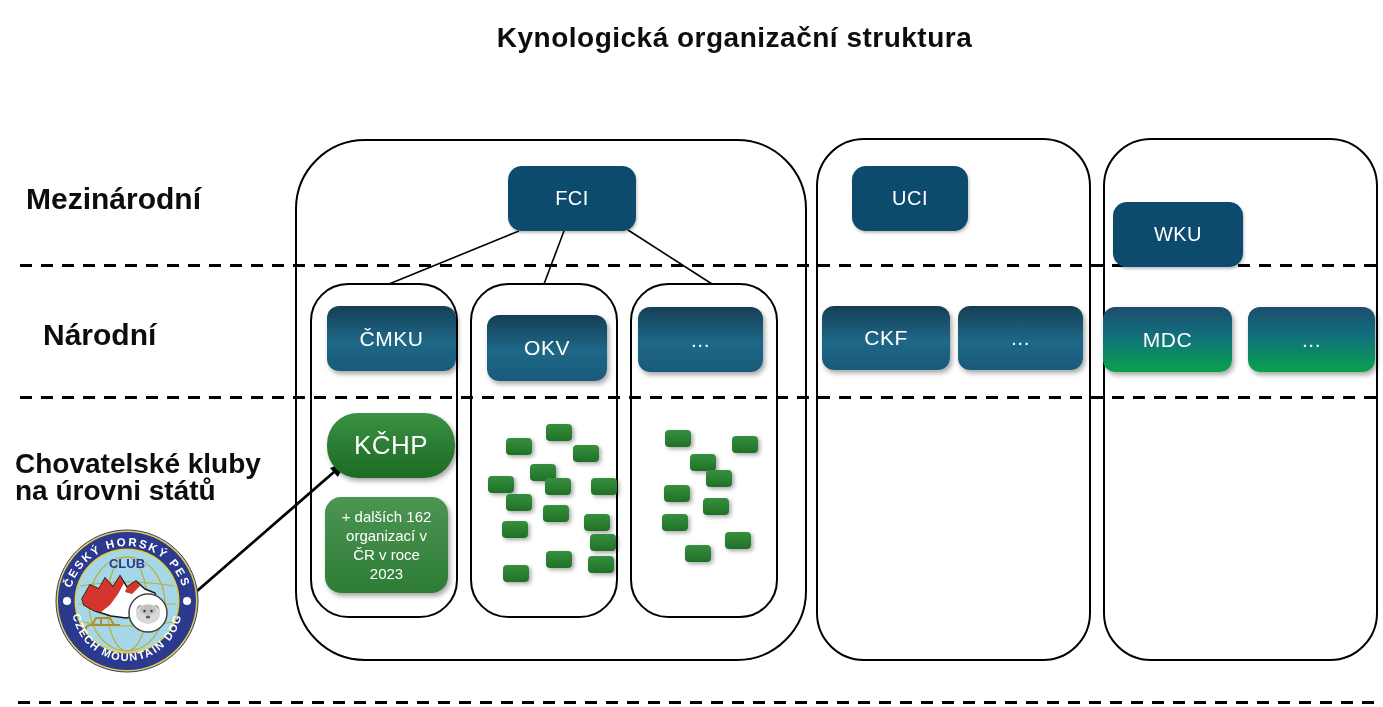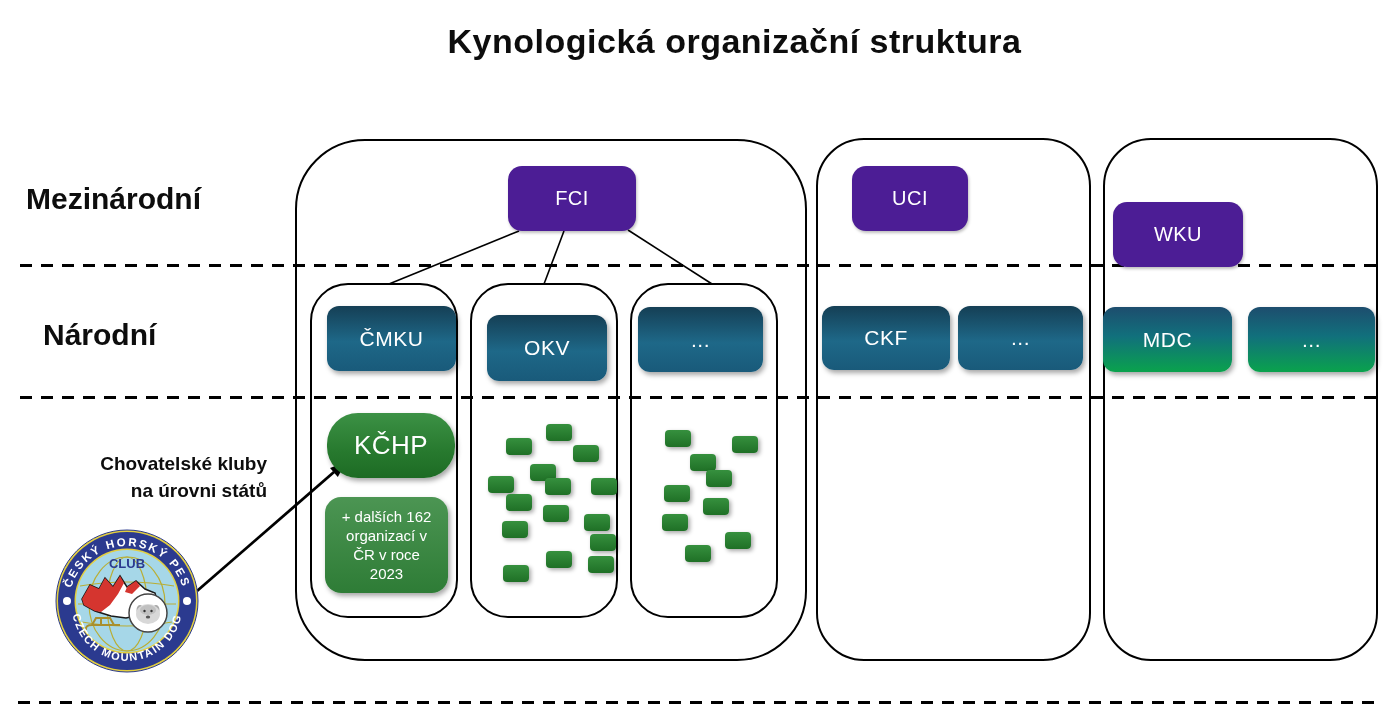--- a/index.html
+++ b/index.html
@@ -1,29 +1,29 @@
 <!DOCTYPE html>
 <html><head>
 <meta charset="utf-8">
 <style>
   html,body{margin:0;padding:0;background:#fff;}
   .canvas{position:relative;width:1383px;height:707px;background:#fff;overflow:hidden;
           font-family:"Liberation Sans",sans-serif;}
   .title{position:absolute;left:86px;top:22px;width:1297px;text-align:center;
-         font-size:34px;font-weight:700;color:#0d0d0d;letter-spacing:.5px;}
+         font-size:28px;font-weight:700;color:#0d0d0d;letter-spacing:.5px;}
   .rowlabel{position:absolute;font-weight:700;color:#0d0d0d;}
   .container{position:absolute;background:#fff;border:2.5px solid #000;box-sizing:border-box;}
   .subcontainer{position:absolute;background:#fff;border:2px solid #000;border-radius:38px;box-sizing:border-box;}
   .dashline{position:absolute;height:3px;
             background:repeating-linear-gradient(90deg,#000 0 12px,transparent 12px 21px);}
   .pill{position:absolute;display:flex;align-items:center;justify-content:center;
         color:#fff;border-radius:12px;box-shadow:2px 3px 5px rgba(0,0,0,.35);
         font-size:21px;letter-spacing:.5px;}
   .black-box{position:absolute;display:flex;align-items:center;justify-content:center;
-        background:#4c1d95;color:#fff;border-radius:14px;font-size:20px;
+        background:#0c4a6e;color:#fff;border-radius:14px;font-size:20px;
         box-shadow:1px 2px 3px rgba(0,0,0,.25);letter-spacing:.5px;}
   .blue{background:linear-gradient(180deg,#153f55 0%,#1e6888 55%,#195a7a 100%);text-align:right;}
   .bluegreen{background:linear-gradient(180deg,#1d4d6e 0%,#11707c 45%,#0aa24d 100%);}
   .green{background:linear-gradient(180deg,#3c9145 0%,#27792e 60%,#1d6b24 100%);border-radius:31px;}
   .note{position:absolute;display:flex;flex-direction:column;align-items:center;justify-content:center;
         background:linear-gradient(180deg,#4c9553 0%,#2e7c36 100%);color:#fff;border-radius:16px;
         font-size:15px;line-height:19px;text-align:center;box-shadow:2px 3px 5px rgba(0,0,0,.35);}
   .marker{position:absolute;width:26px;height:17px;border-radius:4px;
         background:linear-gradient(180deg,#36903e 0%,#1f7026 100%);
         box-shadow:2px 2px 4px rgba(0,0,0,.35);}
@@ -31,21 +31,21 @@
 </style>
 </head>
 <body>
 
 <div class="canvas">
 
   <div class="title">Kynologická organizační struktura</div>
 
   <div class="rowlabel" style="left:26px;top:182px;font-size:30px;">Mezinárodní</div>
   <div class="rowlabel" style="left:43px;top:318px;font-size:30px;">Národní</div>
-  <div class="rowlabel" style="left:15px;top:450px;width:252px;text-align:right;font-size:19px;line-height:27px;">
+  <div class="rowlabel" style="left:15px;top:450px;width:252px;text-align:left;font-size:28px;line-height:27px;">
     <span style="display:block">Chovatelské kluby</span>
     <span style="display:block">na úrovni států</span>
   </div>
 
   <div class="container" style="left:295px;top:139px;width:512px;height:522px;border-radius:70px;"></div>
   <div class="container" style="left:816px;top:138px;width:275px;height:523px;border-radius:48px;"></div>
   <div class="container" style="left:1103px;top:138px;width:275px;height:523px;border-radius:48px;"></div>
 
   <div class="subcontainer" style="left:310px;top:283px;width:148px;height:335px;"></div>
   <div class="subcontainer" style="left:470px;top:283px;width:148px;height:335px;"></div>

